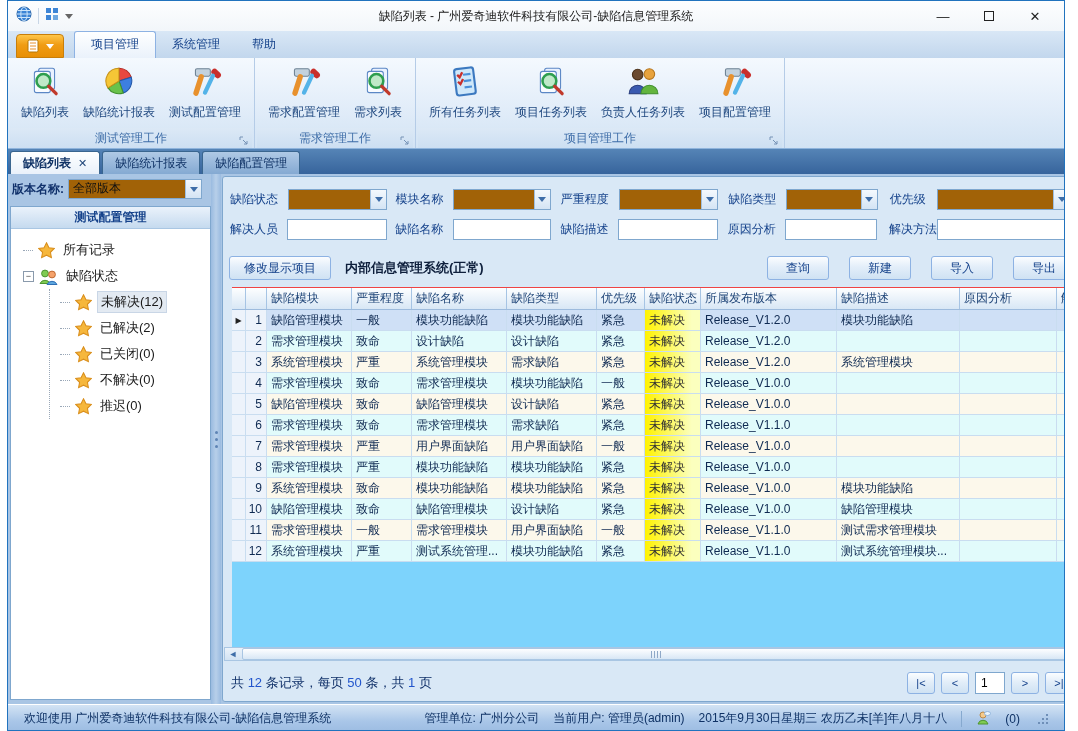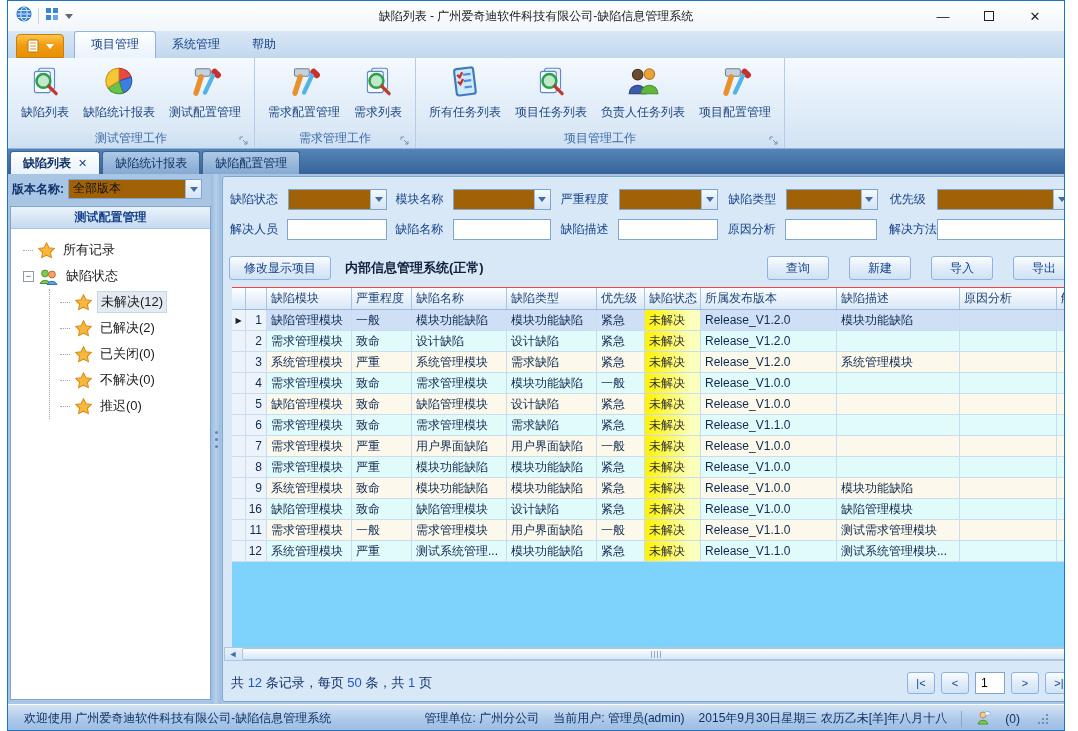--- a/index.html
+++ b/index.html
@@ -632,21 +632,21 @@
             <div class="g-cell" style="width: 90px; background: rgb(252, 248, 235); display: block; line-height: 20px;">模块功能缺陷</div>
             <div class="g-cell" style="width: 48px; background: rgb(252, 248, 235); display: block; line-height: 20px;">紧急</div>
             <div class="g-cell status-cell" style="width: 56px; display: block; line-height: 20px;">未解决</div>
             <div class="g-cell" style="width: 136px; background: rgb(252, 248, 235); display: block; line-height: 20px;">Release_V1.0.0</div>
             <div class="g-cell" style="width: 123px; background: rgb(252, 248, 235); display: block; line-height: 20px;">模块功能缺陷</div>
             <div class="g-cell" style="width: 97px; background: rgb(252, 248, 235); display: block; line-height: 20px;"></div>
             <div class="g-cell" style="width: 22px; background: rgb(252, 248, 235); display: block; line-height: 20px;"></div>
           </div>
           <div class="g-row">
             <div class="g-cell markc" style="width: 14px;"></div>
-            <div class="g-cell numc" style="width: 21px;">16</div>
+            <div class="g-cell numc" style="width: 21px;">10</div>
             <div class="g-cell" style="width: 85px; background: rgb(225, 251, 251); display: block; line-height: 20px;">缺陷管理模块</div>
             <div class="g-cell" style="width: 60px; background: rgb(225, 251, 251); display: block; line-height: 20px;">致命</div>
             <div class="g-cell" style="width: 95px; background: rgb(225, 251, 251); display: block; line-height: 20px;">缺陷管理模块</div>
             <div class="g-cell" style="width: 90px; background: rgb(225, 251, 251); display: block; line-height: 20px;">设计缺陷</div>
             <div class="g-cell" style="width: 48px; background: rgb(225, 251, 251); display: block; line-height: 20px;">紧急</div>
             <div class="g-cell status-cell" style="width: 56px; display: block; line-height: 20px;">未解决</div>
             <div class="g-cell" style="width: 136px; background: rgb(225, 251, 251); display: block; line-height: 20px;">Release_V1.0.0</div>
             <div class="g-cell" style="width: 123px; background: rgb(225, 251, 251); display: block; line-height: 20px;">缺陷管理模块</div>
             <div class="g-cell" style="width: 97px; background: rgb(225, 251, 251); display: block; line-height: 20px;"></div>
             <div class="g-cell" style="width: 22px; background: rgb(225, 251, 251); display: block; line-height: 20px;"></div>

